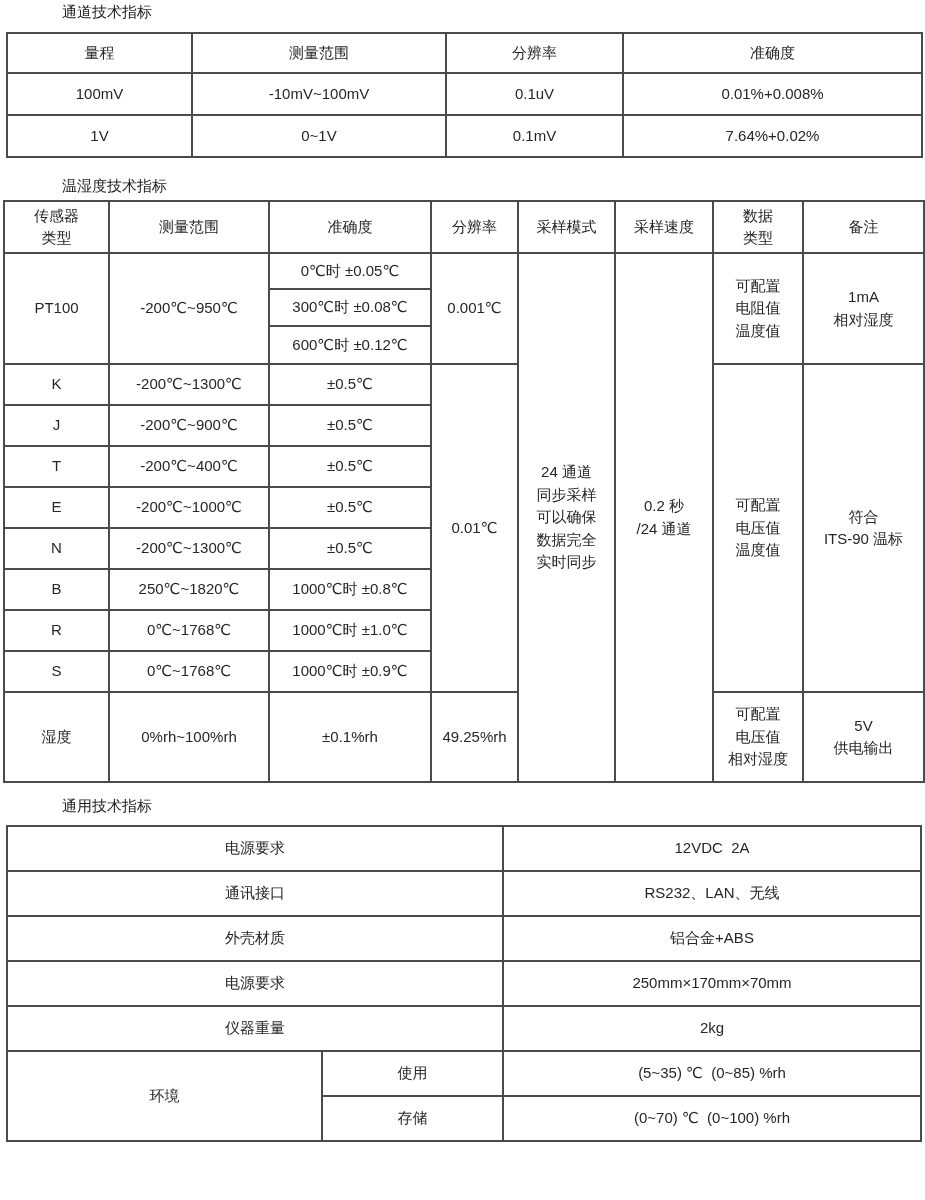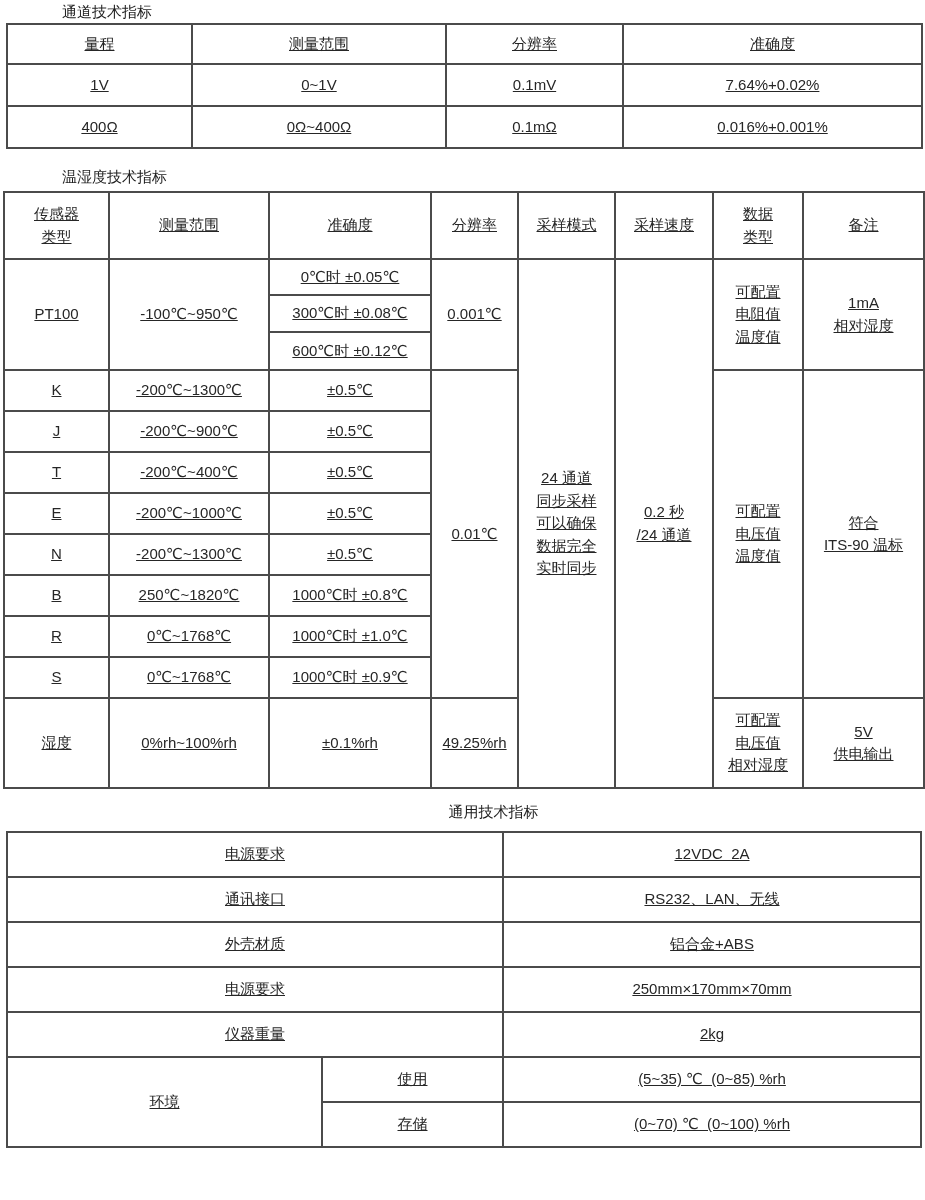--- a/index.html
+++ b/index.html
@@ -5,39 +5,39 @@
   html,body{margin:0;padding:0;}
   body{
     width:925px;height:1200px;overflow:hidden;background:#ffffff;
     font-family:"Liberation Sans","DejaVu Sans",sans-serif;
     color:#262626;
   }
   .section-title{
     font-size:15px;line-height:16px;color:#1d1d1d;margin-left:62px;
     white-space:pre-wrap;
   }
-  .title-1{margin-top:4px;margin-bottom:3px;}
+  .title-1{margin-top:4px;margin-bottom:12px;}
   .title-2{margin-top:20px;margin-bottom:6px;}
-  .title-3{margin-top:15px;margin-bottom:11px;text-align:center;}
-  table{border-collapse:collapse;table-layout:fixed;text-decoration:underline;}
+  .title-3{margin-top:15px;margin-bottom:11px;}
+  table{border-collapse:collapse;table-layout:fixed;}
   th,td{
     border:2px solid #4b4b4b;
     text-align:center;vertical-align:middle;
     font-size:15px;font-weight:normal;
     padding:0;line-height:1.5;
     white-space:pre-wrap;
     overflow:hidden;
     color:#262626;
   }
   .t1{margin-left:6px;width:915px;}
   .t2{margin-left:3px;width:920px;}
   .t3{margin-left:6px;width:914px;border-radius:25px;}
   tr.h40{height:40px;}
   tr.h42{height:42px;}
-  tr.h68{height:67px;}
+  tr.h68{height:52px;}
   tr.h36{height:36px;}
   tr.h37{height:37px;}
   tr.h38{height:38px;}
   tr.h41{height:41px;}
   tr.h90{height:90px;}
   tr.h45{height:45px;}
 </style>
 </head>
 <body>
 
@@ -53,30 +53,30 @@
   <thead>
     <tr class="h40">
       <th>量程</th>
       <th>测量范围</th>
       <th>分辨率</th>
       <th>准确度</th>
     </tr>
   </thead>
   <tbody>
     <tr class="h42">
+      <td>100mV</td>
+      <td>-10mV~100mV</td>
+      <td>0.1uV</td>
+      <td>0.01%+0.008%</td>
+    </tr>
+    <tr class="h42">
       <td>1V</td>
       <td>0~1V</td>
       <td>0.1mV</td>
       <td>7.64%+0.02%</td>
-    </tr>
-    <tr class="h42">
-      <td>400Ω</td>
-      <td>0Ω~400Ω</td>
-      <td>0.1mΩ</td>
-      <td>0.016%+0.001%</td>
     </tr>
   </tbody>
 </table>
 
 <div class="section-title title-2">温湿度技术指标</div>
 
 <table class="t2">
   <colgroup>
     <col style="width:105px">
       <col style="width:160px">
@@ -97,21 +97,21 @@
       <th>采样模式</th>
       <th>采样速度</th>
       <th>数据
 类型</th>
       <th>备注</th>
     </tr>
   </thead>
   <tbody>
     <tr class="h36">
       <td rowspan="3">PT100</td>
-      <td rowspan="3">-100℃~950℃</td>
+      <td rowspan="3">-200℃~950℃</td>
       <td>0℃时 ±0.05℃</td>
       <td rowspan="3">0.001℃</td>
       <td rowspan="12">24 通道
 同步采样
 可以确保
 数据完全
 实时同步</td>
       <td rowspan="12">0.2 秒
 /24 通道</td>
       <td rowspan="3">可配置

